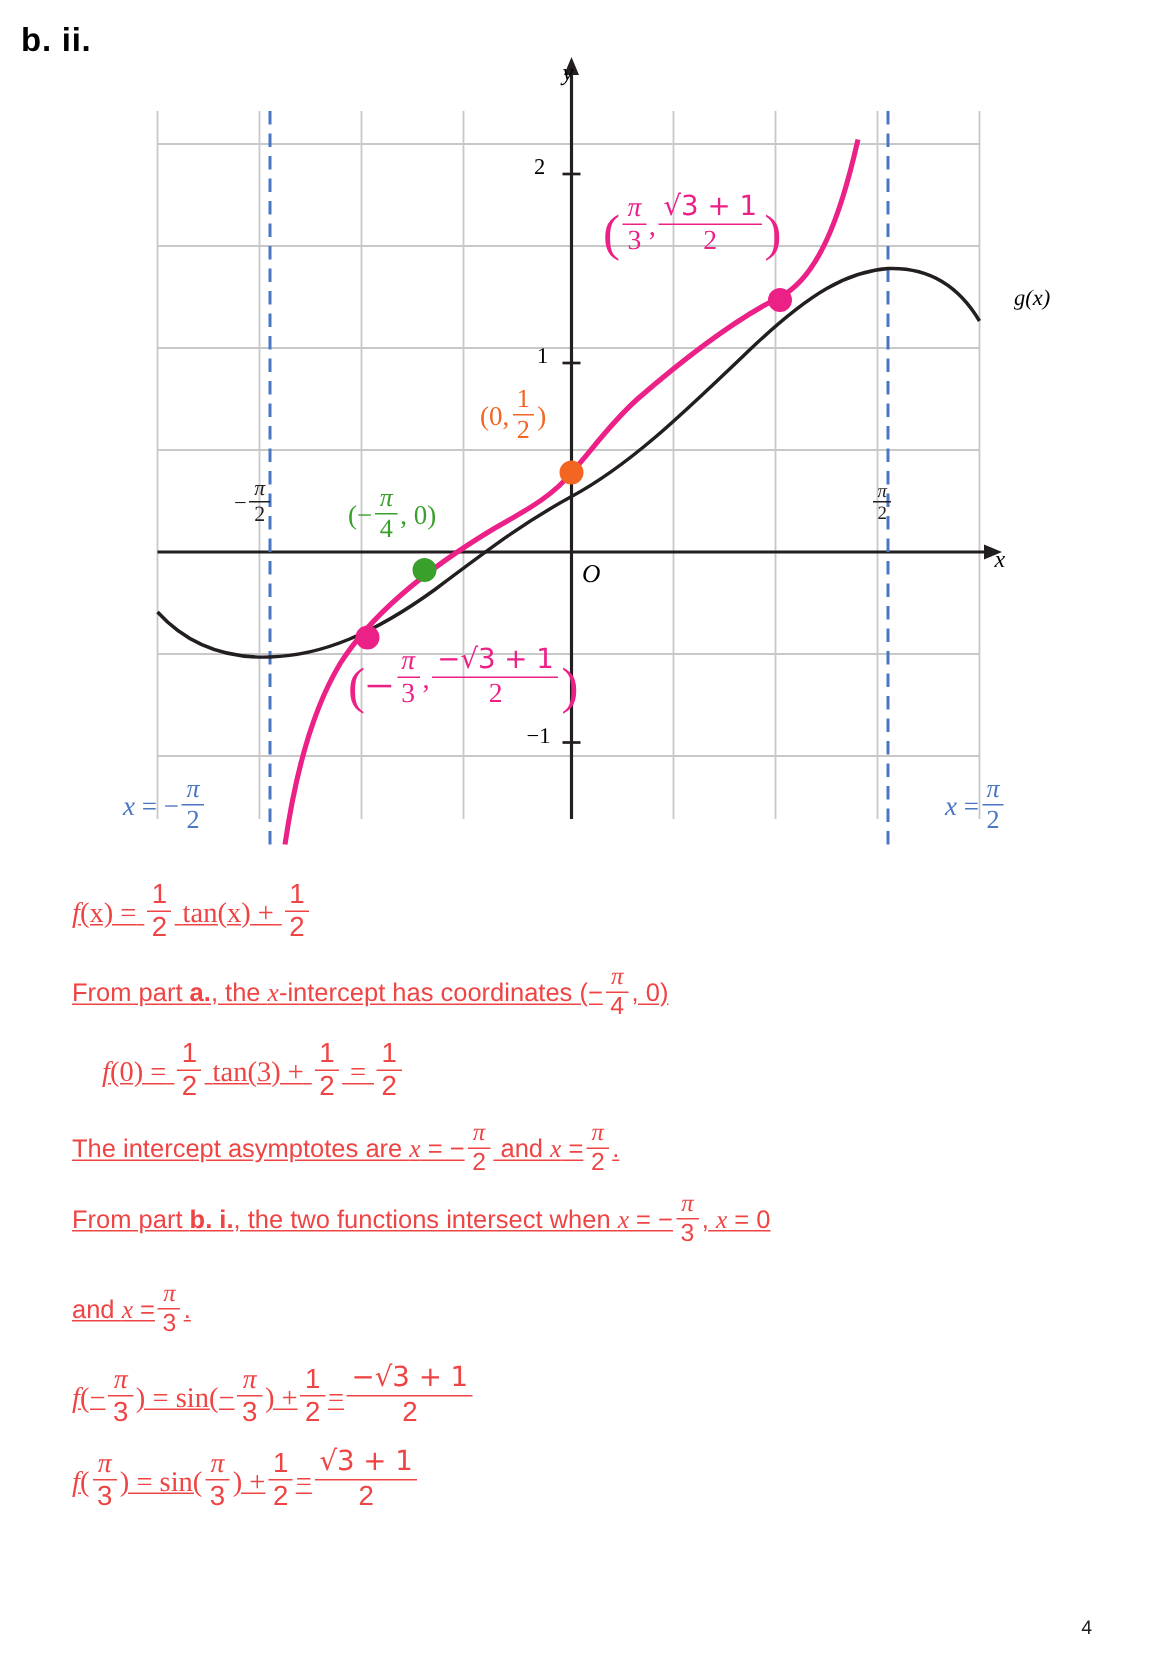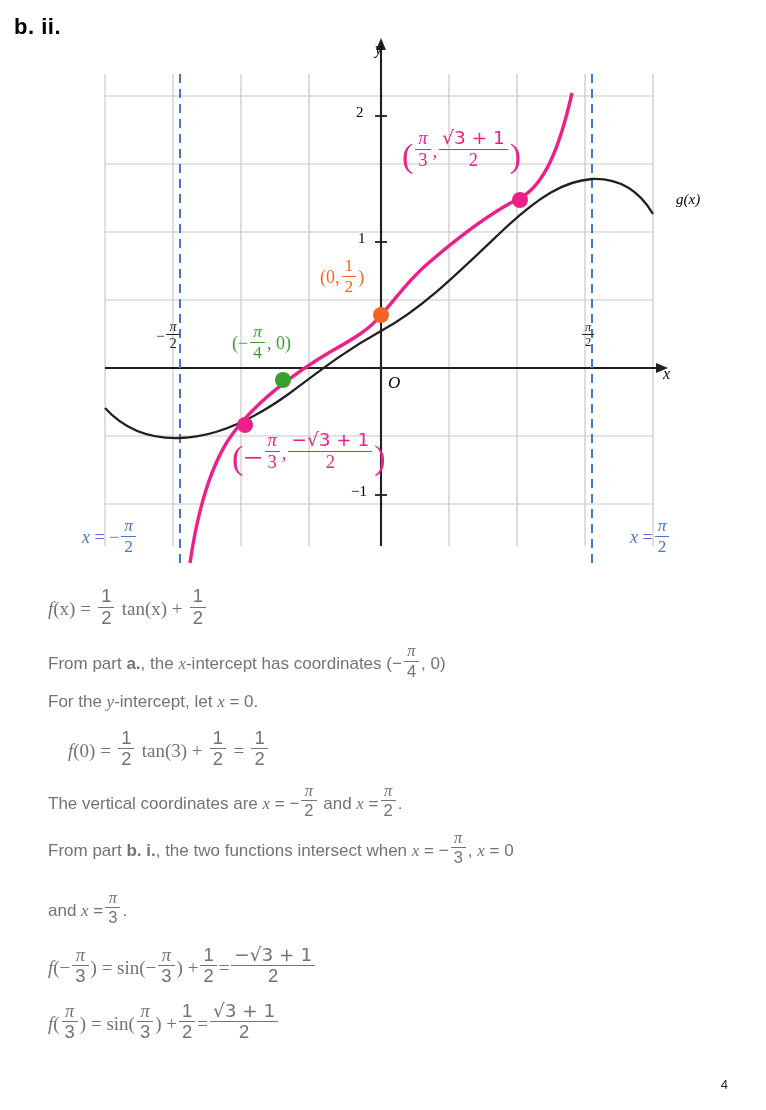--- a/index.html
+++ b/index.html
@@ -60,21 +60,22 @@
   .ital { font-style: italic; font-family: "Liberation Serif", serif; }
   .sqrt-sym { font-family: "DejaVu Sans", sans-serif; }
 
   
   .solution {
     position: absolute;
     left: 48px;
     top: 586px;
     width: 690px;
     font-size: 17px;
-    color: #737373;
+    color: #ef4444;
+    text-decoration: underline;
   }
   .sol-line {
     margin-bottom: 9px;
     line-height: 1.55;
   }
   .sol-line.gap { margin-top: 14px; }
 
   .page-number {
     position: absolute;
     right: 38px;
@@ -188,35 +189,32 @@
     <span class="ital">f</span><span class="mathtext">(x) =</span>
     <span class="frac"><span class="num">1</span><span class="den">2</span></span>
     <span class="mathtext">tan(x) +</span>
     <span class="frac"><span class="num">1</span><span class="den">2</span></span>
   </div>
 
   <div class="sol-line gap">
     <span>From part </span><b>a.</b><span>, the </span><span class="ital">x</span><span>-intercept has coordinates (−</span><span class="frac"><span class="num ital">π</span><span class="den">4</span></span><span>, 0)</span>
   </div>
 
-  <div class="sol-line">
-    <span>For the </span><span class="ital">y</span><span>-intercept, let </span><span class="ital">x</span><span> = 0.</span>
-  </div>
 
   <div class="sol-line" style="font-size:19px; margin-top:12px;margin-left:20px;">
     <span class="ital">f</span><span class="mathtext">(0) =</span>
     <span class="frac"><span class="num">1</span><span class="den">2</span></span>
     <span class="mathtext">tan(3) +</span>
     <span class="frac"><span class="num">1</span><span class="den">2</span></span>
     <span class="mathtext">=</span>
     <span class="frac"><span class="num">1</span><span class="den">2</span></span>
   </div>
 
   <div class="sol-line" style="margin-top:12px;">
-    <span>The vertical coordinates are </span><span class="ital">x</span><span> = −</span><span class="frac"><span class="num ital">π</span><span class="den">2</span></span><span> and </span><span class="ital">x</span><span> =</span><span class="frac"><span class="num ital">π</span><span class="den">2</span></span><span>.</span>
+    <span>The intercept asymptotes are </span><span class="ital">x</span><span> = −</span><span class="frac"><span class="num ital">π</span><span class="den">2</span></span><span> and </span><span class="ital">x</span><span> =</span><span class="frac"><span class="num ital">π</span><span class="den">2</span></span><span>.</span>
   </div>
 
   <div class="sol-line" style="">
     <span>From part </span><b>b. i.</b><span>, the two functions intersect when </span><span class="ital">x</span><span> = −</span><span class="frac"><span class="num ital">π</span><span class="den">3</span></span><span>,</span> <span class="ital">x</span><span> = 0</span>
   </div>
 
   <div class="sol-line" style="margin-top:22px;">
     <span>and </span><span class="ital">x</span><span> =</span><span class="frac"><span class="num ital">π</span><span class="den">3</span></span><span>.</span>
   </div>
 

